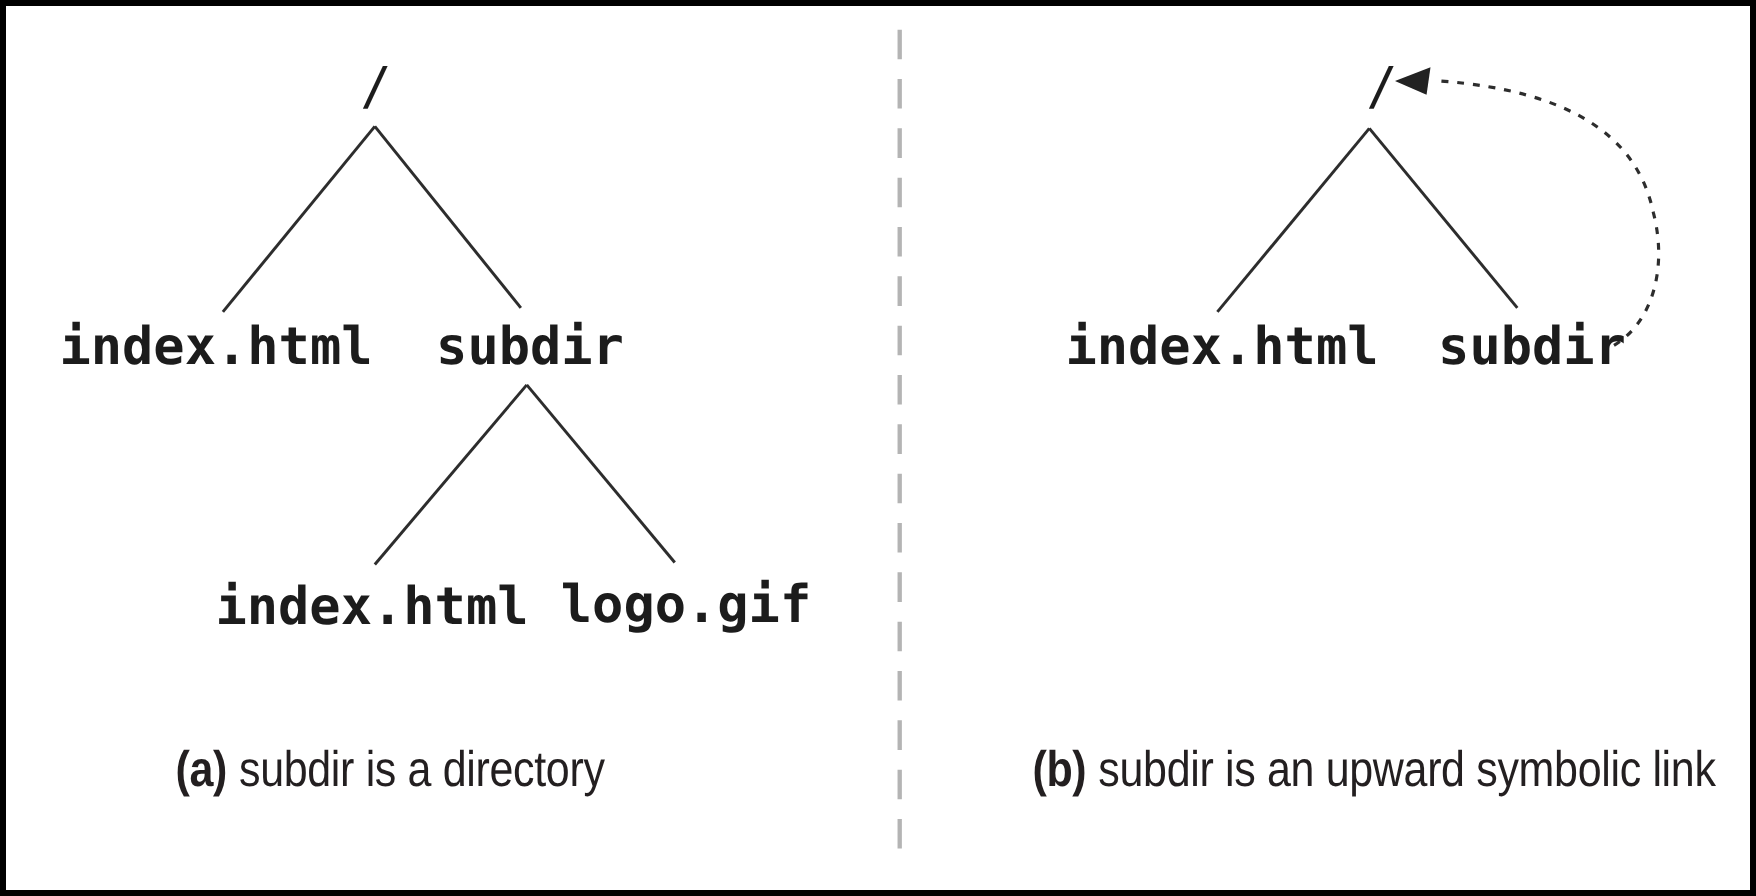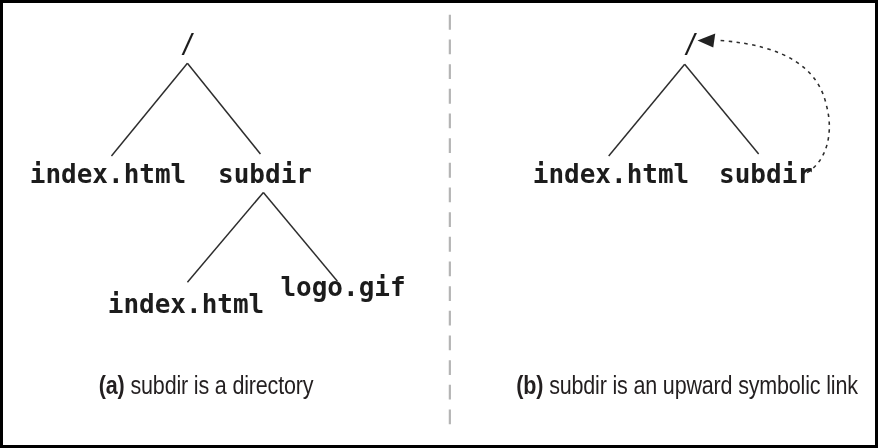--- a/index.html
+++ b/index.html
@@ -79,26 +79,26 @@
     </g>
 
     <path d="M 812 172 C 832 160 839 132 832 105 C 824 66 790 43 724 38" fill="none" stroke="#2d2d2d" stroke-width="1.6" stroke-dasharray="3.5,4.5"></path>
     <polygon points="701,38 719,31 717,45" fill="#222222"></polygon>
   </svg>
 
   <div class="node root-node" style="left:185px; top:28px">/</div>
   <div class="node" style="left:105px; top:158px">index.html</div>
   <div class="node" style="left:262px; top:158px">subdir</div>
   <div class="node" style="left:183px; top:288px">index.html</div>
-  <div class="node" style="left:340px; top:271px">logo.gif</div>
+  <div class="node" style="left:340px; top:287px">logo.gif</div>
 
   <div class="node root-node" style="left:688px; top:28px">/</div>
   <div class="node" style="left:608px; top:158px">index.html</div>
   <div class="node" style="left:763px; top:158px">subdir</div>
 
-  <div class="caption" style="left:203px; top:370px">
+  <div class="caption" style="left:192px; top:370px">
     <span class="caption-inner"><span class="cap-label">(a)</span><span>subdir is a directory</span></span>
   </div>
   <div class="caption" style="left:684px; top:370px">
     <span class="caption-inner"><span class="cap-label">(b)</span><span>subdir is an upward symbolic link</span></span>
   </div>
 
 </div>
 
 </body></html>

